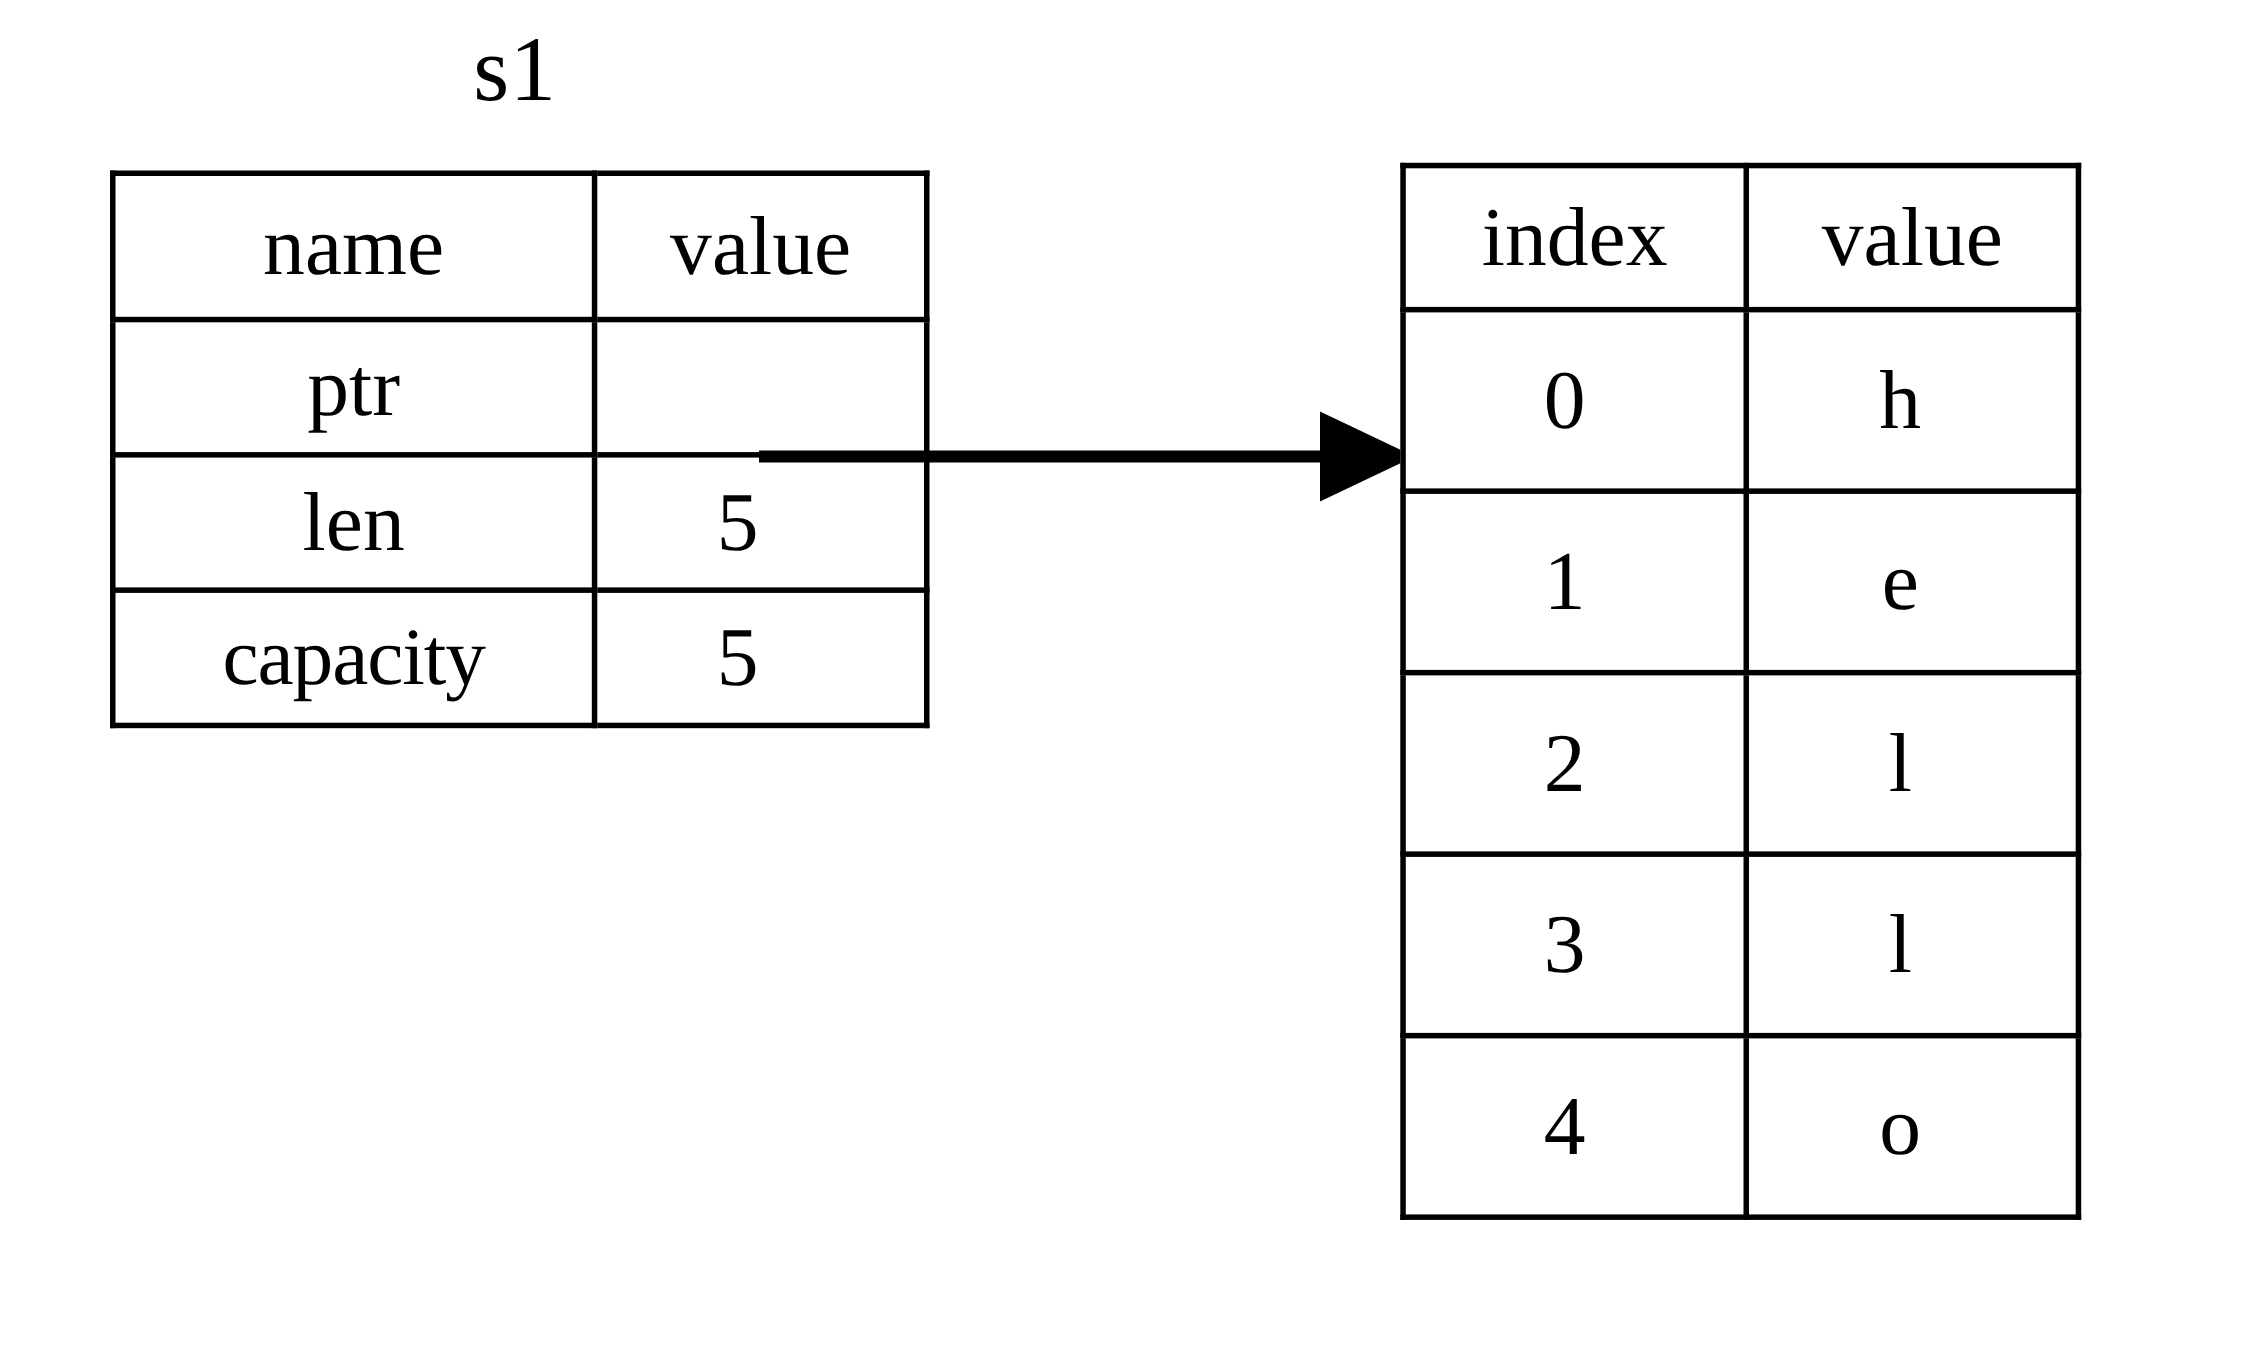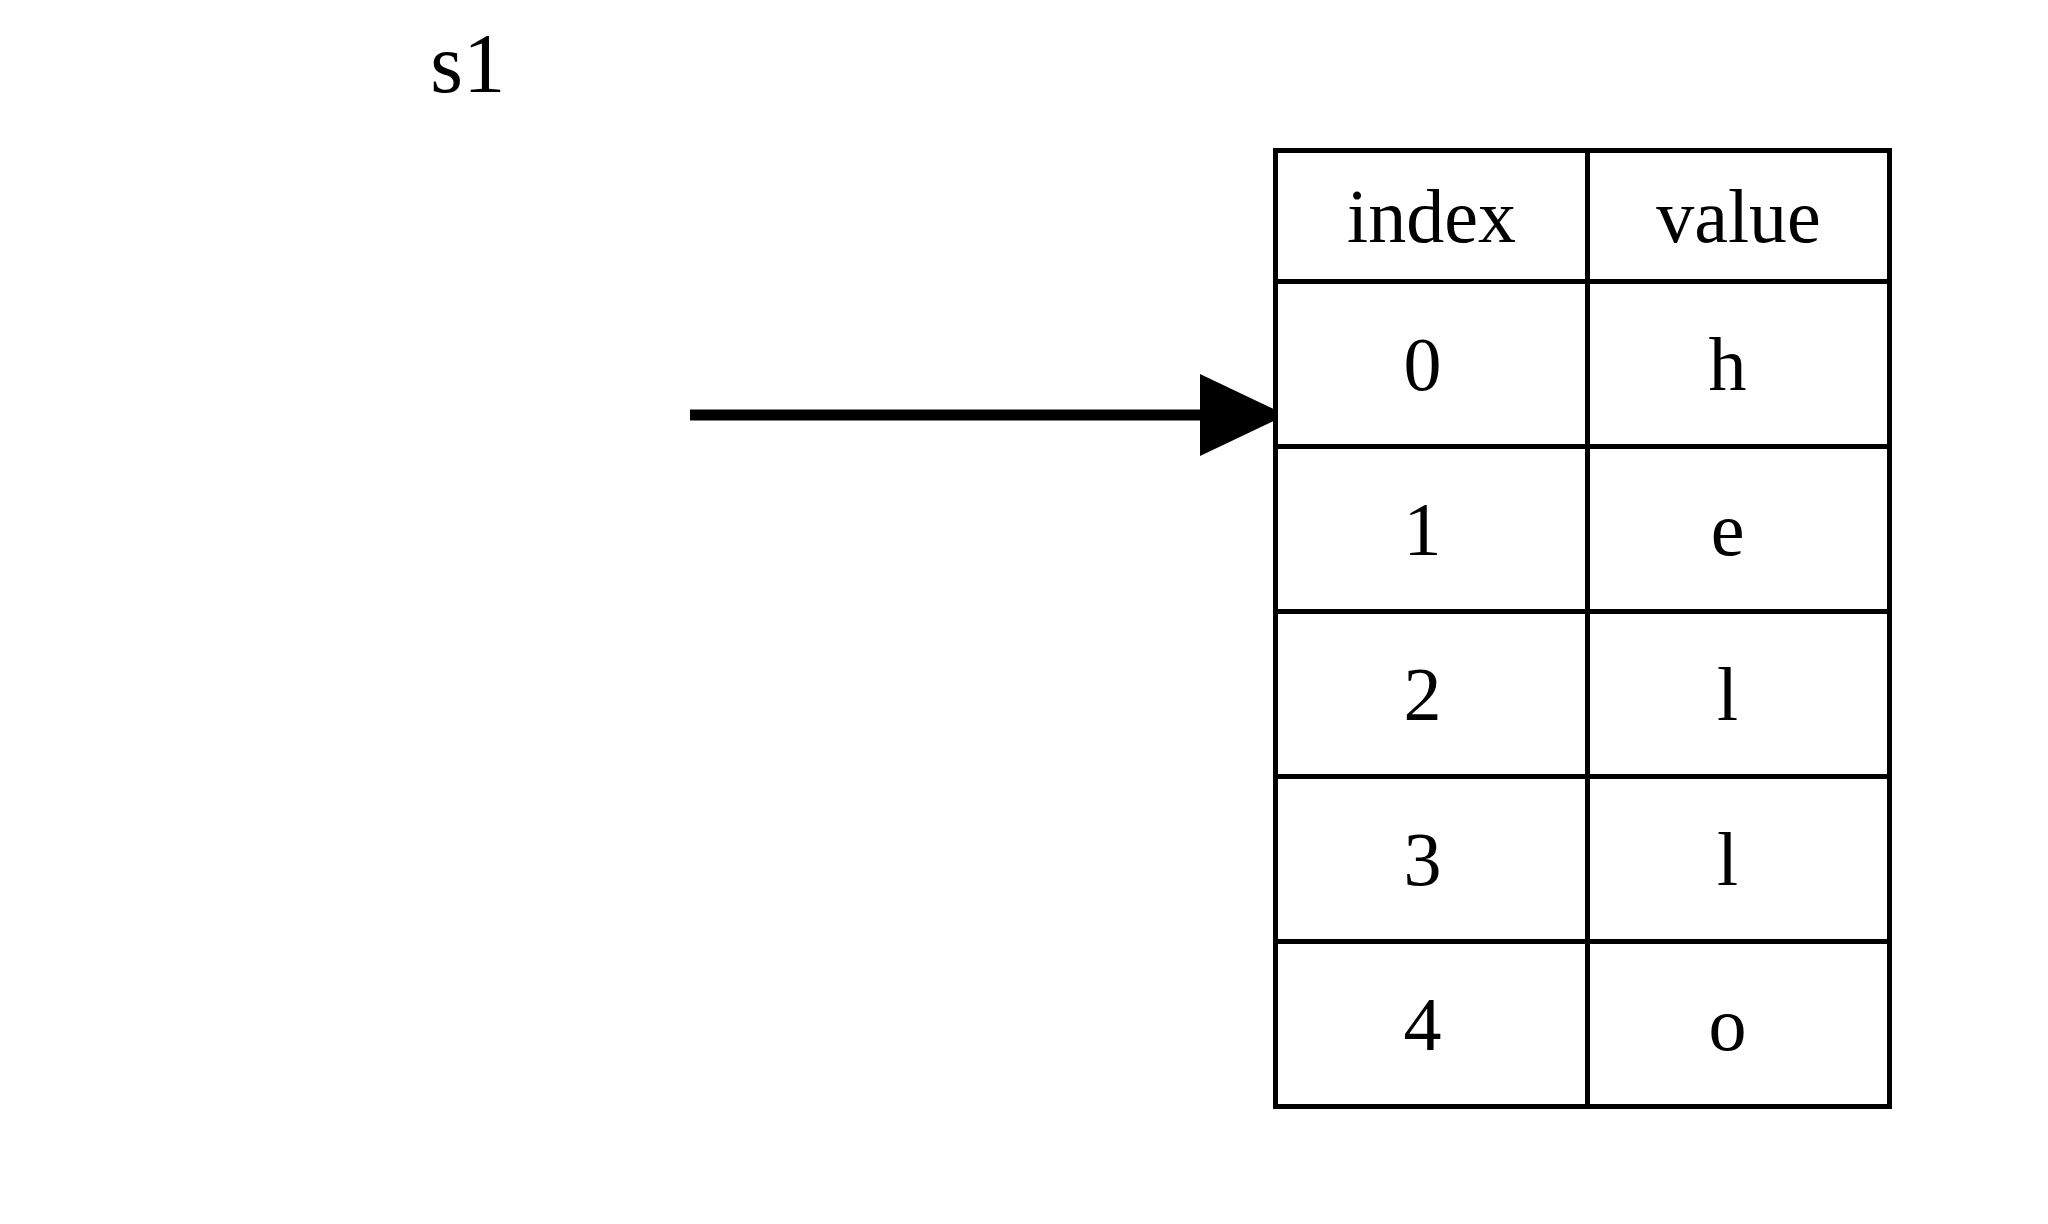--- a/index.html
+++ b/index.html
@@ -90,20 +90,44 @@
     pointer-events: none;
   }
 </style>
 </head>
 <body>
 
 <div id="canvas">
 
   <div class="struct-label">s1</div>
 
+  <table class="tbl" id="struct-table">
+    <colgroup>
+      <col class="c-name">
+      <col class="c-val">
+    </colgroup>
+    <tbody>
+      <tr class="hdr">
+        <td>name</td>
+        <td>value</td>
+      </tr>
+      <tr>
+        <td class="name-cell">ptr</td>
+        <td class="val-cell"></td>
+      </tr>
+      <tr>
+        <td class="name-cell">len</td>
+        <td class="val-cell">5</td>
+      </tr>
+      <tr>
+        <td class="name-cell tight">capacity</td>
+        <td class="val-cell">5</td>
+      </tr>
+    </tbody>
+  </table>
 
   <svg id="pointer-arrow" viewBox="0 0 600 130">
     <line x1="0" y1="65" x2="530" y2="65" stroke="#000000" stroke-width="11"></line>
     <polygon points="510,24 596,65 510,106" fill="#000000"></polygon>
   </svg>
 
   <table class="tbl" id="buffer-table">
     <colgroup>
       <col class="c-idx">
       <col class="c-val">

